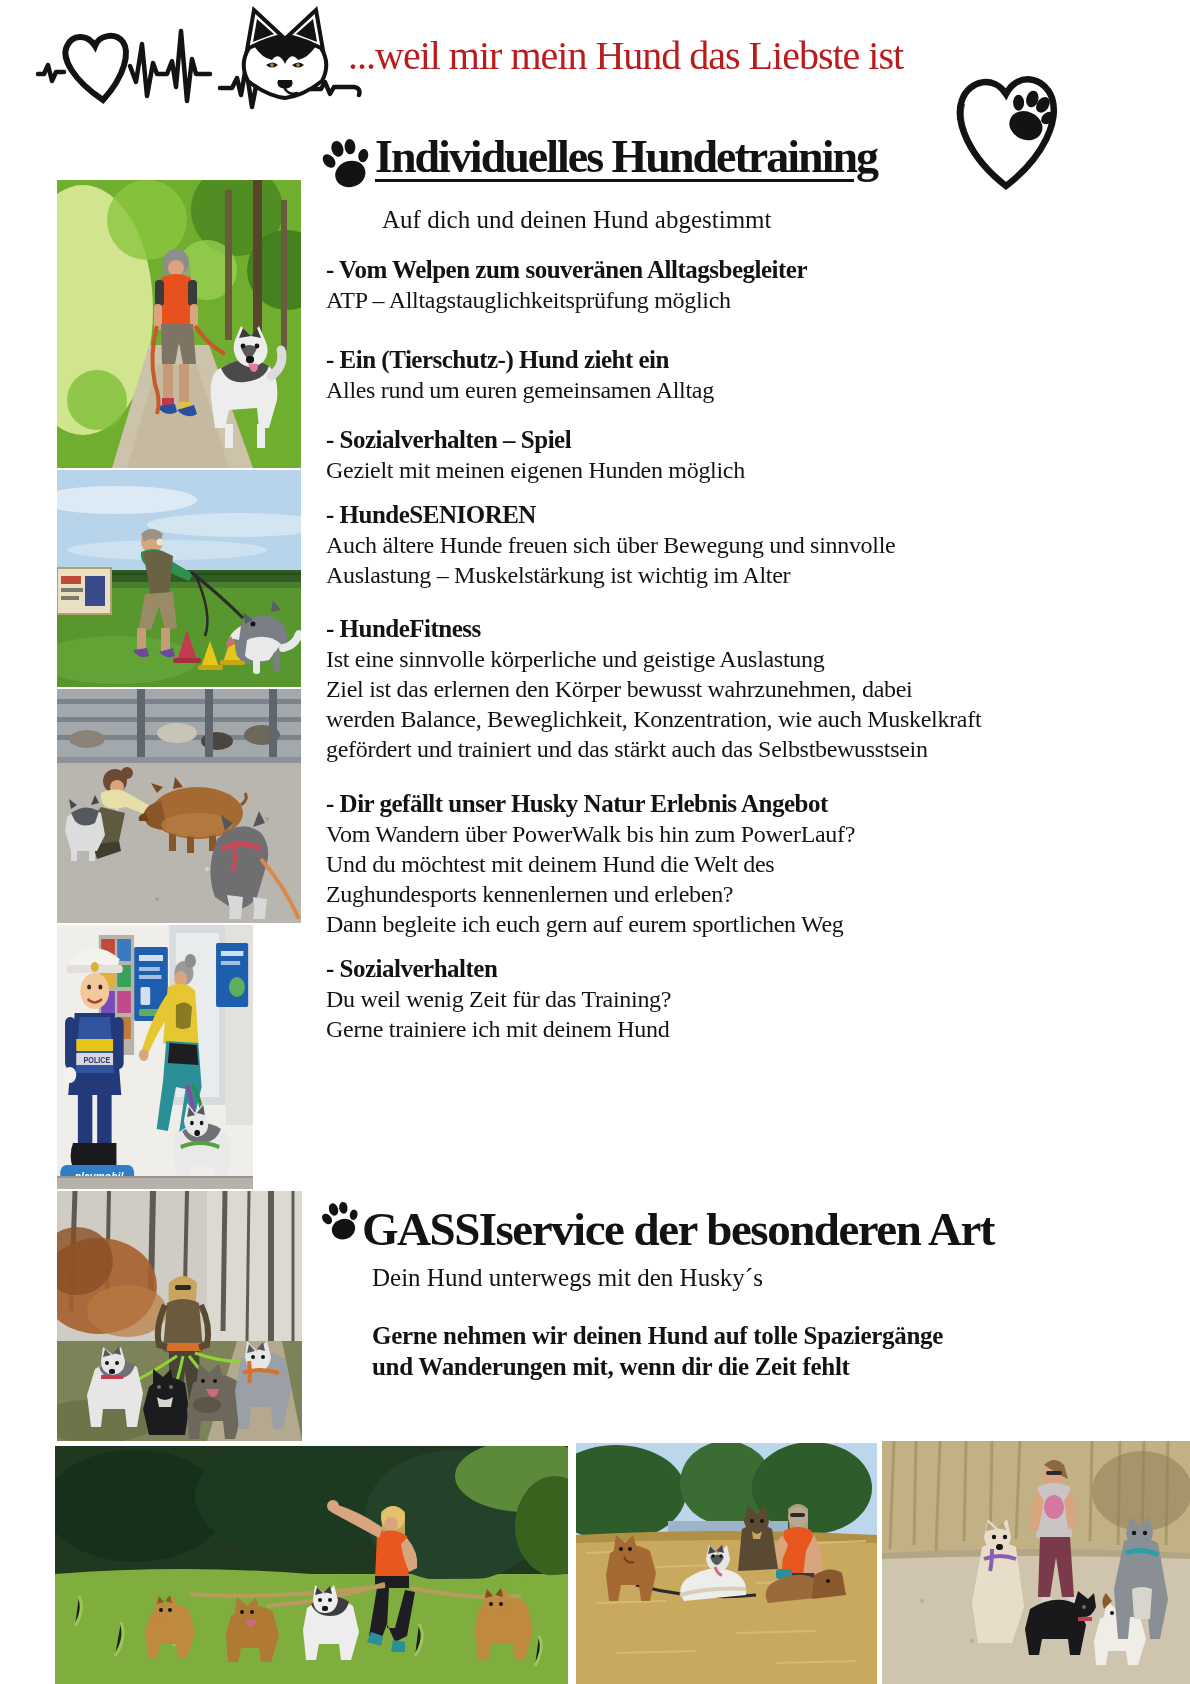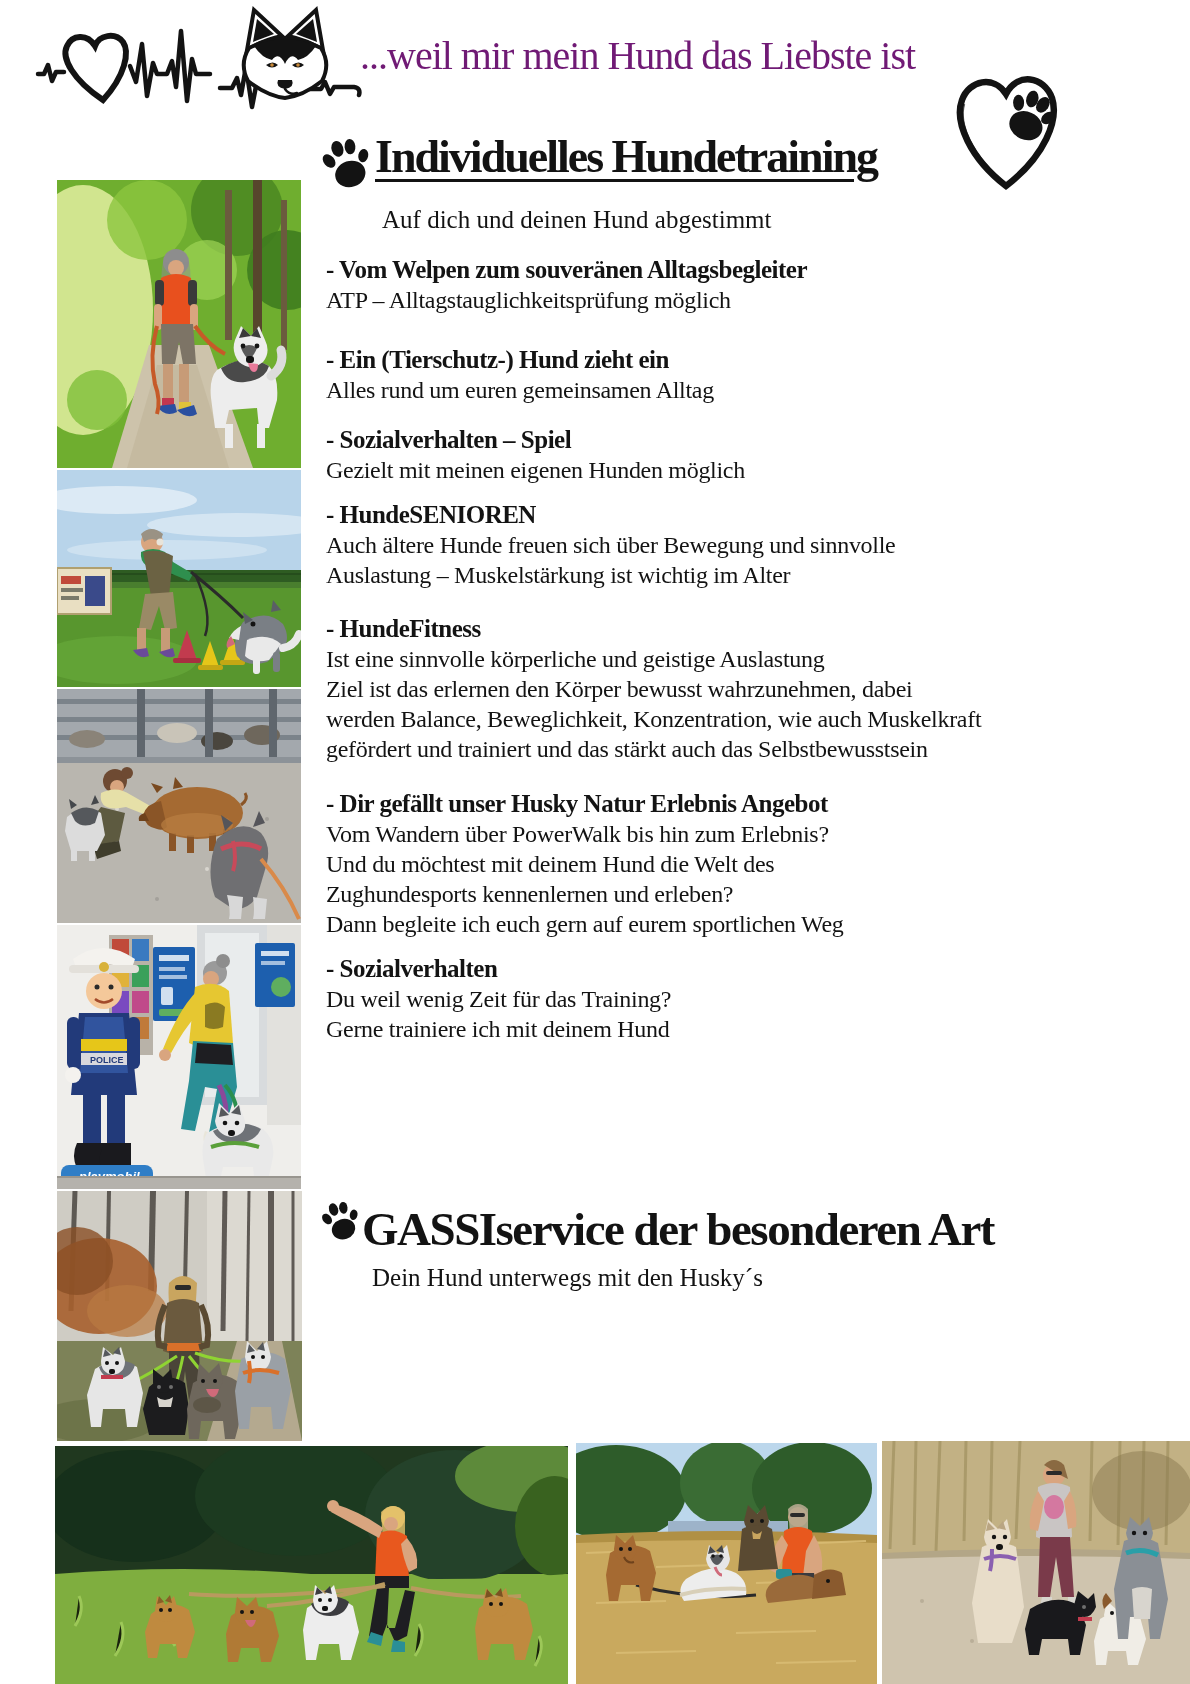--- a/index.html
+++ b/index.html
@@ -41,21 +41,21 @@
         <path d="M231,59 q7,-5 12,0 q-6,5 -12,0 Z" fill="#131313"></path>
         <circle cx="237" cy="59" r="1.8" fill="#c98a3a"></circle>
         <path d="M257,59 q7,-5 12,0 q-6,5 -12,0 Z" fill="#131313"></path>
         <circle cx="263" cy="59" r="1.8" fill="#c98a3a"></circle>
         <path d="M243,74 h14 q3,7 -7,9 q-10,-2 -7,-9 Z" fill="#131313"></path>
         <path d="M250,83 q5,7 12,4" fill="none" stroke="#131313" stroke-width="2.5" stroke-linecap="round"></path>
       </g>
     </svg>
   </div>
 
-  <div class="abs tagline nowrap" style="left:360px;top:32px;color:#701a75;">...weil mir mein Hund das Liebste ist</div>
+  <div class="abs tagline nowrap" style="left:348px;top:32px;color:#b91c1c;">...weil mir mein Hund das Liebste ist</div>
 
   <div class="abs" style="left:948px;top:60px;width:122px;height:135px;">
     <svg viewBox="0 0 122 135">
       <path d="M58,126 C22,98 6,62 14,40 C21,20 46,15 58,34 C69,12 96,16 104,38 C111,60 97,96 58,126 Z" fill="none" stroke="#131313" stroke-width="6.5" stroke-linecap="round"></path>
       <path d="M55,122 C24,96 10,64 16,44" fill="none" stroke="#131313" stroke-width="2.5" opacity=".7"></path>
       <g transform="translate(84,52) rotate(24)">
         <ellipse cx="0" cy="15" rx="17" ry="14" fill="#131313"></ellipse>
         <ellipse cx="-16" cy="-3" rx="5.5" ry="8" transform="rotate(-25 -16 -3)" fill="#131313"></ellipse>
         <ellipse cx="-5" cy="-12" rx="6" ry="8.5" transform="rotate(-8 -5 -12)" fill="#131313"></ellipse>
         <ellipse cx="7" cy="-11" rx="6" ry="8.5" transform="rotate(10 7 -11)" fill="#131313"></ellipse>
@@ -102,21 +102,21 @@
   <div class="abs" style="left:326px;top:614px;">
     <div class="sec-h nowrap">- HundeFitness</div>
     <div class="sec-l nowrap">Ist eine sinnvolle körperliche und geistige Auslastung</div>
     <div class="sec-l nowrap">Ziel ist das erlernen den Körper bewusst wahrzunehmen, dabei</div>
     <div class="sec-l nowrap">werden Balance, Beweglichkeit, Konzentration, wie auch Muskelkraft</div>
     <div class="sec-l nowrap">gefördert und trainiert und das stärkt auch das Selbstbewusstsein</div>
   </div>
 
   <div class="abs" style="left:326px;top:789px;">
     <div class="sec-h nowrap">- Dir gefällt unser Husky Natur Erlebnis Angebot</div>
-    <div class="sec-l nowrap">Vom Wandern über PowerWalk bis hin zum Erlebnis?</div>
+    <div class="sec-l nowrap">Vom Wandern über PowerWalk bis hin zum PowerLauf?</div>
     <div class="sec-l nowrap">Und du möchtest mit deinem Hund die Welt des</div>
     <div class="sec-l nowrap">Zughundesports kennenlernen und erleben?</div>
     <div class="sec-l nowrap">Dann begleite ich euch gern auf eurem sportlichen Weg</div>
   </div>
 
   <div class="abs" style="left:326px;top:954px;">
     <div class="sec-h nowrap">- Sozialverhalten</div>
     <div class="sec-l nowrap">Du weil wenig Zeit für das Training?</div>
     <div class="sec-l nowrap">Gerne trainiere ich mit deinem Hund</div>
   </div>
@@ -127,20 +127,24 @@
         <ellipse cx="30" cy="45" rx="17" ry="14.5" fill="#131313"></ellipse>
         <ellipse cx="12" cy="24" rx="6" ry="8.5" transform="rotate(-22 12 24)" fill="#131313"></ellipse>
         <ellipse cx="25" cy="14" rx="6.5" ry="9" fill="#131313"></ellipse>
         <ellipse cx="39" cy="16" rx="6" ry="8.5" transform="rotate(12 39 16)" fill="#131313"></ellipse>
         <ellipse cx="50" cy="30" rx="5.5" ry="7.5" transform="rotate(30 50 30)" fill="#131313"></ellipse>
       </g>
     </svg>
   </div>
   <div class="abs gassi-title nowrap" style="left:362px;top:1202px;">GASSIservice der besonderen Art</div>
   <div class="abs subtitle nowrap" style="left:372px;top:1264px;">Dein Hund unterwegs mit den Husky´s</div>
+  <div class="abs" style="left:372px;top:1320px;">
+    <div class="gassi-note nowrap">Gerne nehmen wir deinen Hund auf tolle Spaziergänge</div>
+    <div class="gassi-note nowrap">und Wanderungen mit, wenn dir die Zeit fehlt</div>
+  </div>
 
   <div class="abs photo" style="left:57px;top:180px;width:244px;height:288px;" aria-label="Frau mit oranger Weste geht mit Husky auf Waldweg">
     <svg viewBox="0 0 244 288" preserveAspectRatio="none">
       <rect width="244" height="288" fill="#6fae2f"></rect>
       <ellipse cx="26" cy="130" rx="70" ry="125" fill="#e3eea0" opacity=".85"></ellipse>
       <circle cx="90" cy="40" r="40" fill="#8cc63f" opacity=".8"></circle>
       <circle cx="180" cy="30" r="46" fill="#4c8a22" opacity=".9"></circle>
       <circle cx="230" cy="90" r="40" fill="#3f7d1f" opacity=".9"></circle>
       <circle cx="150" cy="90" r="30" fill="#9ed455" opacity=".7"></circle>
       <rect x="168" y="10" width="7" height="150" fill="#6b5b3e"></rect>
@@ -300,21 +304,21 @@
         <path d="M168,142 l-4,-16 12,8 Z M196,138 l6,-16 6,12 Z" fill="#55555a"></path>
         <path d="M170,206 q4,16 2,24 h12 l2,-22 Z" fill="#d8d8d8"></path>
         <path d="M196,208 q2,14 0,22 h12 l2,-20 Z" fill="#d8d8d8"></path>
         <path d="M164,160 q22,-10 40,0" fill="none" stroke="#c84a5a" stroke-width="5"></path>
         <path d="M176,152 q4,18 0,30" fill="none" stroke="#c84a5a" stroke-width="4"></path>
         <path d="M204,170 q24,28 38,60" fill="none" stroke="#d98a4a" stroke-width="4"></path>
       </g>
     </svg>
   </div>
 
-  <div class="abs photo" style="left:57px;top:925px;width:244px;height:264px;" aria-label="Frau mit Husky neben Playmobil-Polizist">
+  <div class="abs photo" style="left:57px;top:925px;width:196px;height:264px;" aria-label="Frau mit Husky neben Playmobil-Polizist">
     <svg viewBox="0 0 244 264" preserveAspectRatio="none">
       <rect width="244" height="264" fill="#efeeeb"></rect>
       <rect x="140" y="0" width="70" height="180" fill="#d8dbdd"></rect>
       <rect x="148" y="8" width="54" height="164" fill="#e9eced"></rect>
       <rect x="210" y="0" width="34" height="200" fill="#e2e1dd"></rect>
 
       <rect x="96" y="22" width="42" height="74" rx="2" fill="#1d5fae"></rect>
       <rect x="102" y="30" width="30" height="6" fill="#ffffff" opacity=".8"></rect>
       <rect x="102" y="42" width="26" height="4" fill="#ffffff" opacity=".6"></rect>
       <rect x="102" y="50" width="28" height="4" fill="#ffffff" opacity=".6"></rect>

